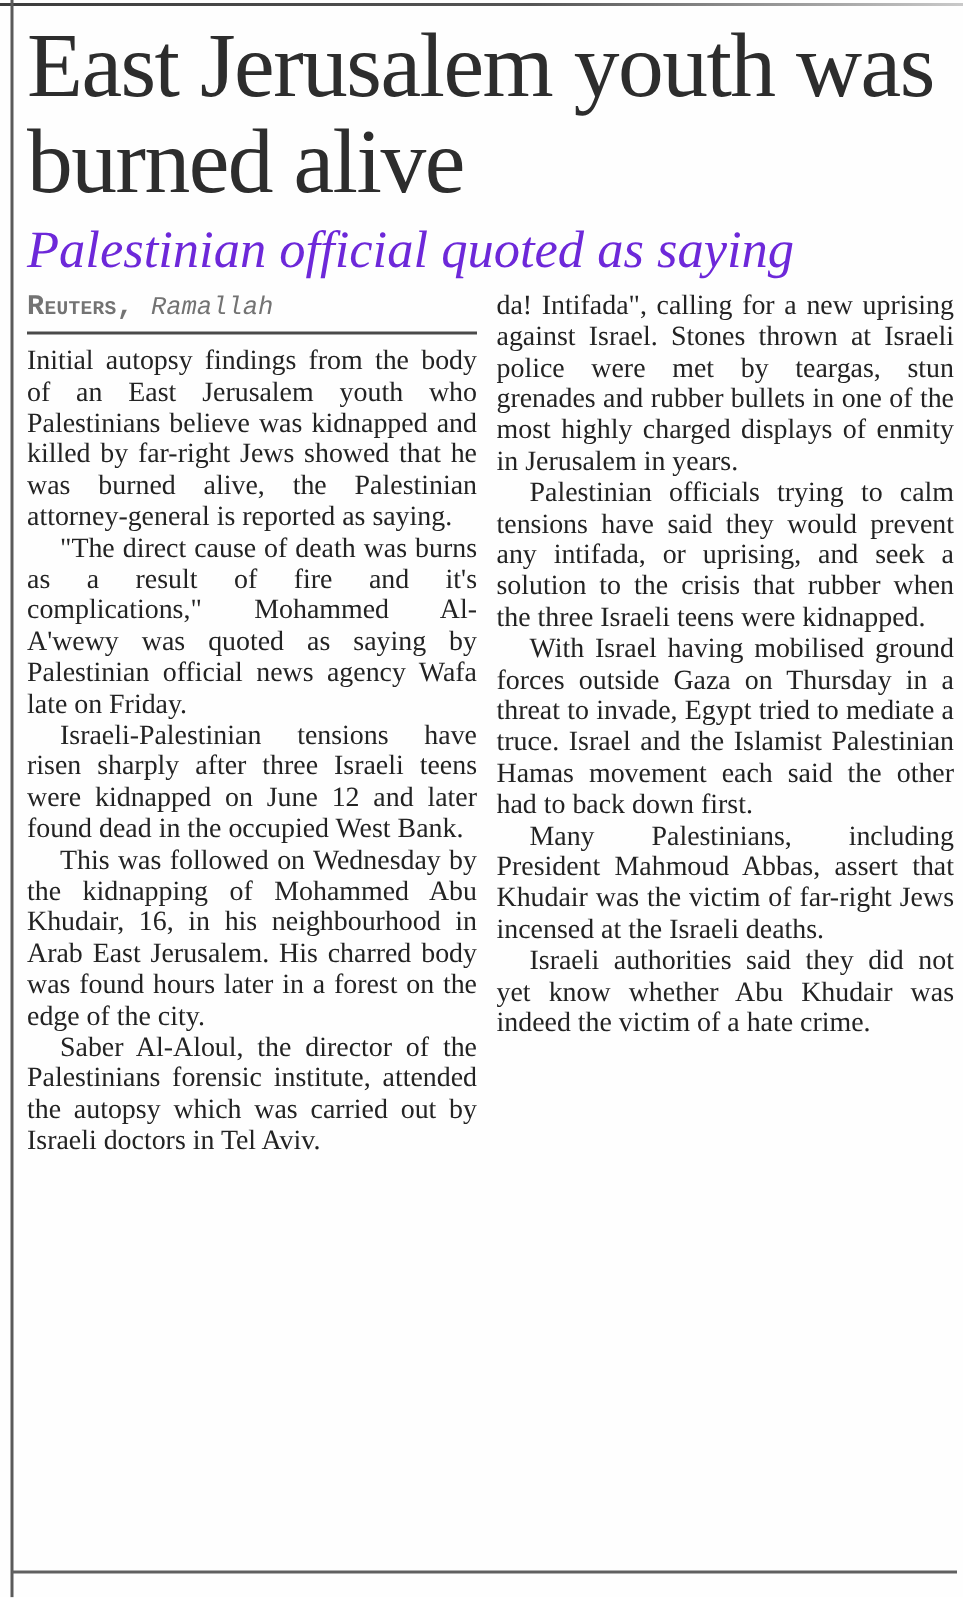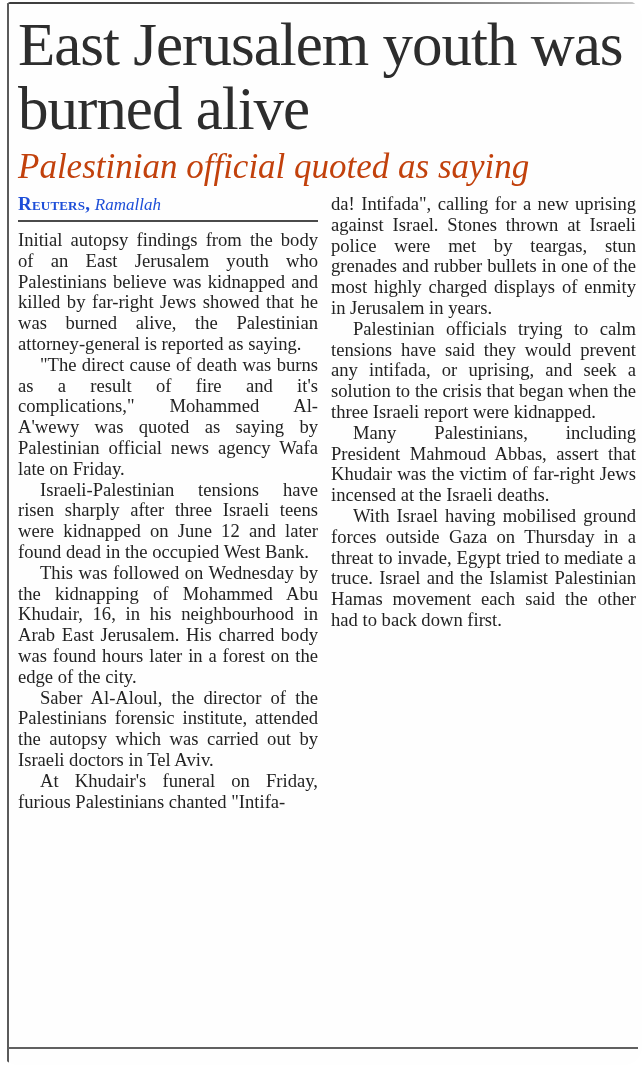--- a/index.html
+++ b/index.html
@@ -4,21 +4,20 @@
 <style>
   html, body { margin: 0; padding: 0; background: #ffffff; }
   .page {
     position: relative;
     width: 642px;
     height: 1065px;
     background: #fefefe;
     font-family: "Liberation Serif", serif;
     overflow: hidden;
     box-sizing: border-box;
-    border-radius: 18px;
   }
   .rule-top {
     position: absolute;
     top: 2px; left: 0; width: 642px; height: 2px;
     background: linear-gradient(to right, #3c3c3c 0%, #555 55%, #c9c9c9 100%);
   }
   .rule-left {
     position: absolute;
     top: 0; left: 7px; width: 2px; height: 1065px;
     background: #5a5a5a;
@@ -42,35 +41,36 @@
     color: #2d2d2d;
     letter-spacing: -1px;
   }
   .subheadline {
     margin: 0;
     padding-top: 7px;
     font-size: 35px;
     line-height: 38px;
     font-weight: normal;
     font-style: italic;
-    color: #c2410c;
+    color: #6d28d9;
     letter-spacing: 0px;
   }
   .columns {
     display: flex;
     gap: 13px;
     margin-top: 7px;
   }
   .col-left { width: 300px; flex: 0 0 300px; }
   .col-right { flex: 1 1 auto; padding-top: 1px; }
   .byline {
     font-size: 19px;
     line-height: 22px;
-    color: #1d4ed8;
+    color: #737373;
     white-space: nowrap;
+    font-family: Liberation Mono, monospace;
   }
   .byline .agency {
     font-weight: bold;
     font-variant: small-caps;
     letter-spacing: 0.2px;
   }
   .byline .place {
     font-style: italic;
     font-size: 17px;
   }
@@ -105,26 +105,26 @@
         <div class="byline">
           <span class="agency">Reuters,</span>
           <span class="place">Ramallah</span>
         </div>
         <hr class="byline-rule">
         <p>Initial autopsy findings from the body of an East Jerusalem youth who Palestinians believe was kidnapped and killed by far-right Jews showed that he was burned alive, the Palestinian attorney-general is reported as saying.</p>
         <p class="indent">"The direct cause of death was burns as a result of fire and it's complications," Mohammed Al-A'wewy was quoted as saying by Palestinian official news agency Wafa late on Friday.</p>
         <p class="indent">Israeli-Palestinian tensions have risen sharply after three Israeli teens were kidnapped on June 12 and later found dead in the occupied West Bank.</p>
         <p class="indent">This was followed on Wednesday by the kidnapping of Mohammed Abu Khudair, 16, in his neighbourhood in Arab East Jerusalem. His charred body was found hours later in a forest on the edge of the city.</p>
         <p class="indent">Saber Al-Aloul, the director of the Palestinians forensic institute, attended the autopsy which was carried out by Israeli doctors in Tel Aviv.</p>
-        <p class="indent">At Khudair's funeral on Friday, furious Palestinians chanted "Intifa-</p>
       </div>
 
       <div class="col-right body-text">
         <p>da! Intifada", calling for a new uprising against Israel. Stones thrown at Israeli police were met by teargas, stun grenades and rubber bullets in one of the most highly charged displays of enmity in Jerusalem in years.</p>
-        <p class="indent">Palestinian officials trying to calm tensions have said they would prevent any intifada, or uprising, and seek a solution to the crisis that began when the three Israeli report were kidnapped.</p>
+        <p class="indent">Palestinian officials trying to calm tensions have said they would prevent any intifada, or uprising, and seek a solution to the crisis that rubber when the three Israeli teens were kidnapped.</p>
+        <p class="indent">With Israel having mobilised ground forces outside Gaza on Thursday in a threat to invade, Egypt tried to mediate a truce. Israel and the Islamist Palestinian Hamas movement each said the other had to back down first.</p>
         <p class="indent">Many Palestinians, including President Mahmoud Abbas, assert that Khudair was the victim of far-right Jews incensed at the Israeli deaths.</p>
-        <p class="indent">With Israel having mobilised ground forces outside Gaza on Thursday in a threat to invade, Egypt tried to mediate a truce. Israel and the Islamist Palestinian Hamas movement each said the other had to back down first.</p>
+        <p class="indent">Israeli authorities said they did not yet know whether Abu Khudair was indeed the victim of a hate crime.</p>
       </div>
     </div>
   </div>
 
   <div class="rule-bottom"></div>
 </div>
 
 </body></html>

